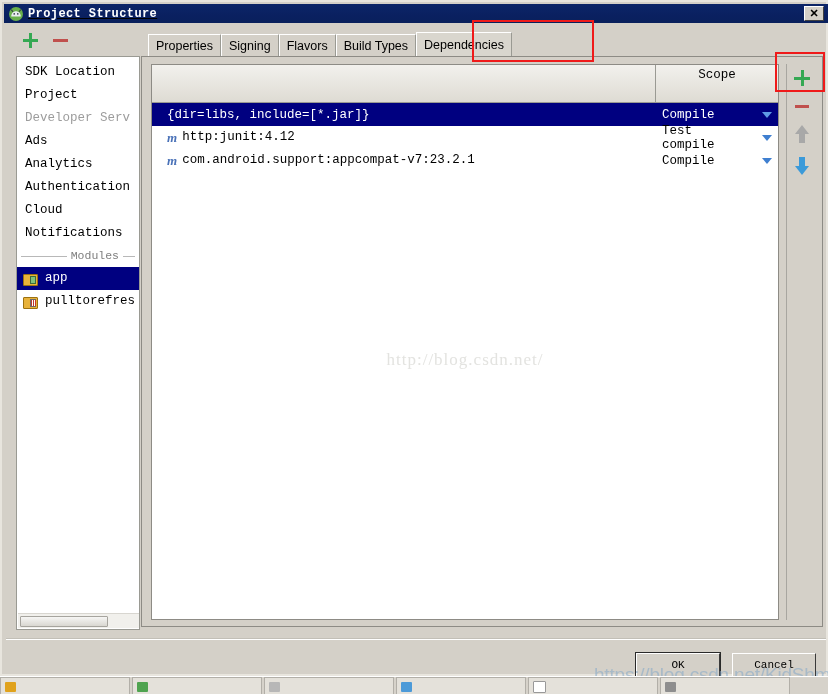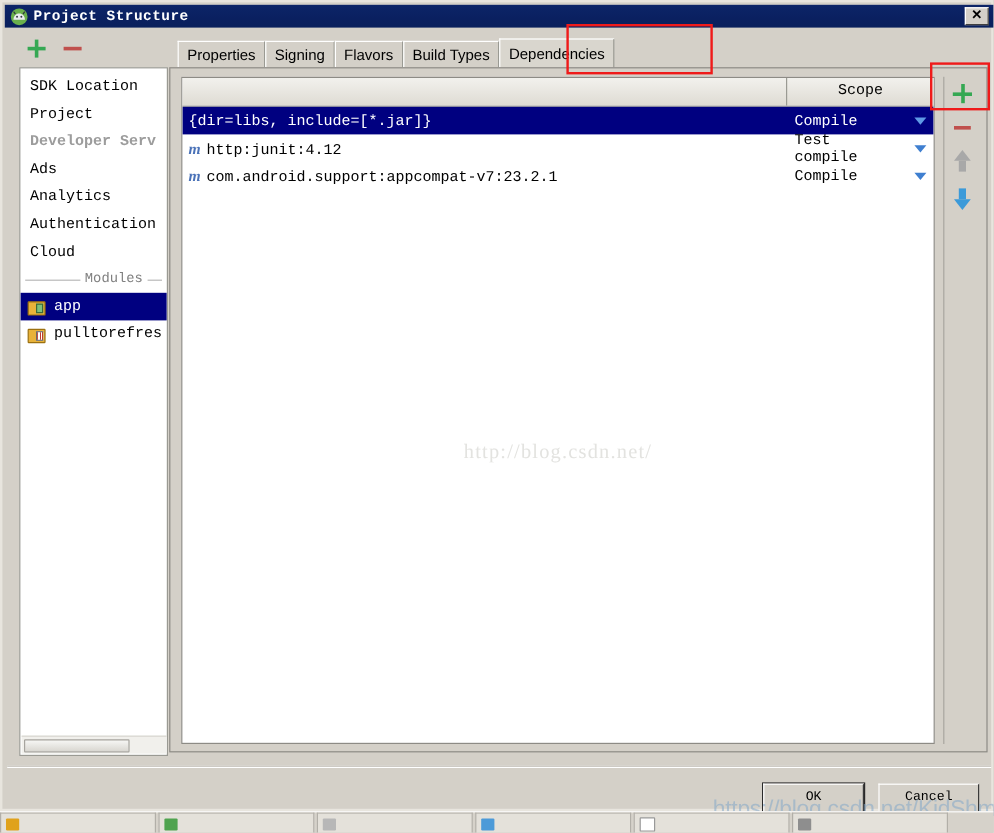--- a/index.html
+++ b/index.html
@@ -25,20 +25,21 @@
     box-sizing: border-box;
   }
   .titlebar {
     position: absolute;
     left: 2px; top: 2px;
     width: 824px; height: 19px;
     background: linear-gradient(to bottom, #0c2568 0%, #0a2060 60%, #09205c 100%);
     display: flex;
     align-items: center;
     box-sizing: border-box;
+    text-decoration: underline;
   }
   .title-icon {
     width: 16px; height: 16px;
     margin-left: 4px; margin-right: 4px;
     position: relative;
     flex: 0 0 auto;
   }
   .title-text {
     color: #ffffff;
     font-size: 12px;
@@ -111,21 +112,21 @@
   .side-item {
     height: 23px;
     line-height: 23px;
     padding-left: 8px;
     font-size: 12.5px;
     color: #000000;
     white-space: nowrap;
     font-family: "Liberation Mono", "DejaVu Sans Mono", monospace;
     cursor: pointer;
   }
-  .side-item.disabled { color: #9c9c9c; font-weight: bold; }
+  .side-item.disabled { color: #9c9c9c; }
   .side-sep {
     height: 22px;
     line-height: 22px;
     display: flex;
     align-items: center;
     gap: 4px;
     padding: 0 4px;
     font-size: 11.5px;
     color: #808080;
   }
@@ -243,21 +244,21 @@
     position: absolute;
     left: 9px; top: 7px;
     width: 628px; height: 556px;
     background: #ffffff;
     border: 1px solid #8d8b85;
     box-sizing: border-box;
     overflow: hidden;
   }
   .table-head {
     display: flex;
-    height: 24px;
+    height: 38px;
     background: linear-gradient(to bottom, #f2f1ed 0%, #dedbd3 100%);
     border-bottom: 1px solid #9a9a93;
     box-sizing: border-box;
     padding-left: 26px;
   }
   .th-name {
     flex: 1 1 auto;
     border-right: 1px solid #9a9a93;
     box-sizing: border-box;
   }
@@ -273,23 +274,23 @@
   .row {
     display: flex;
     height: 23px;
     align-items: center;
     box-sizing: border-box;
   }
   .row.selected { background: #000080; color: #ffffff; }
   .cell-name {
     flex: 1 1 auto;
     display: flex;
-    align-items: flex-end;
+    align-items: flex-start;
     gap: 5px;
-    padding-left: 5px;
+    padding-left: 15px;
     font-size: 12.5px;
     white-space: nowrap;
     overflow: hidden;
     font-family: "Liberation Mono", "DejaVu Sans Mono", monospace;
   }
   .m-icon {
     font-family: "Liberation Serif", serif;
     font-style: italic;
     font-weight: bold;
     font-size: 13px;
@@ -312,21 +313,21 @@
     width: 0; height: 0;
     border-left: 5px solid transparent;
     border-right: 5px solid transparent;
     border-top: 6px solid #3f7fd0;
     flex: 0 0 auto;
   }
   .row.selected .caret { border-top-color: #5f9ae6; }
 
   .watermark-center {
     position: absolute;
-    left: 0; top: 302px;
+    left: 0; top: 285px;
     width: 100%;
     text-align: center;
     font-size: 17px;
     color: #e3e3e0;
     letter-spacing: 1px;
     font-family: "Liberation Serif", serif;
     pointer-events: none;
     user-select: none;
   }
 
@@ -481,20 +482,21 @@
 
     <div class="sidebar">
       <div class="side-list">
         <div class="side-item">SDK Location</div>
         <div class="side-item">Project</div>
         <div class="side-item disabled">Developer Serv</div>
         <div class="side-item">Ads</div>
         <div class="side-item">Analytics</div>
         <div class="side-item">Authentication</div>
         <div class="side-item">Cloud</div>
+        <div class="side-item">Notifications</div>
 
         <div class="side-sep">
           <span class="rule"></span>
           <span>Modules</span>
           <span class="rule short"></span>
         </div>
 
         <div class="side-item module selected">
           <span class="mod-icon">
             <span class="box"></span>

